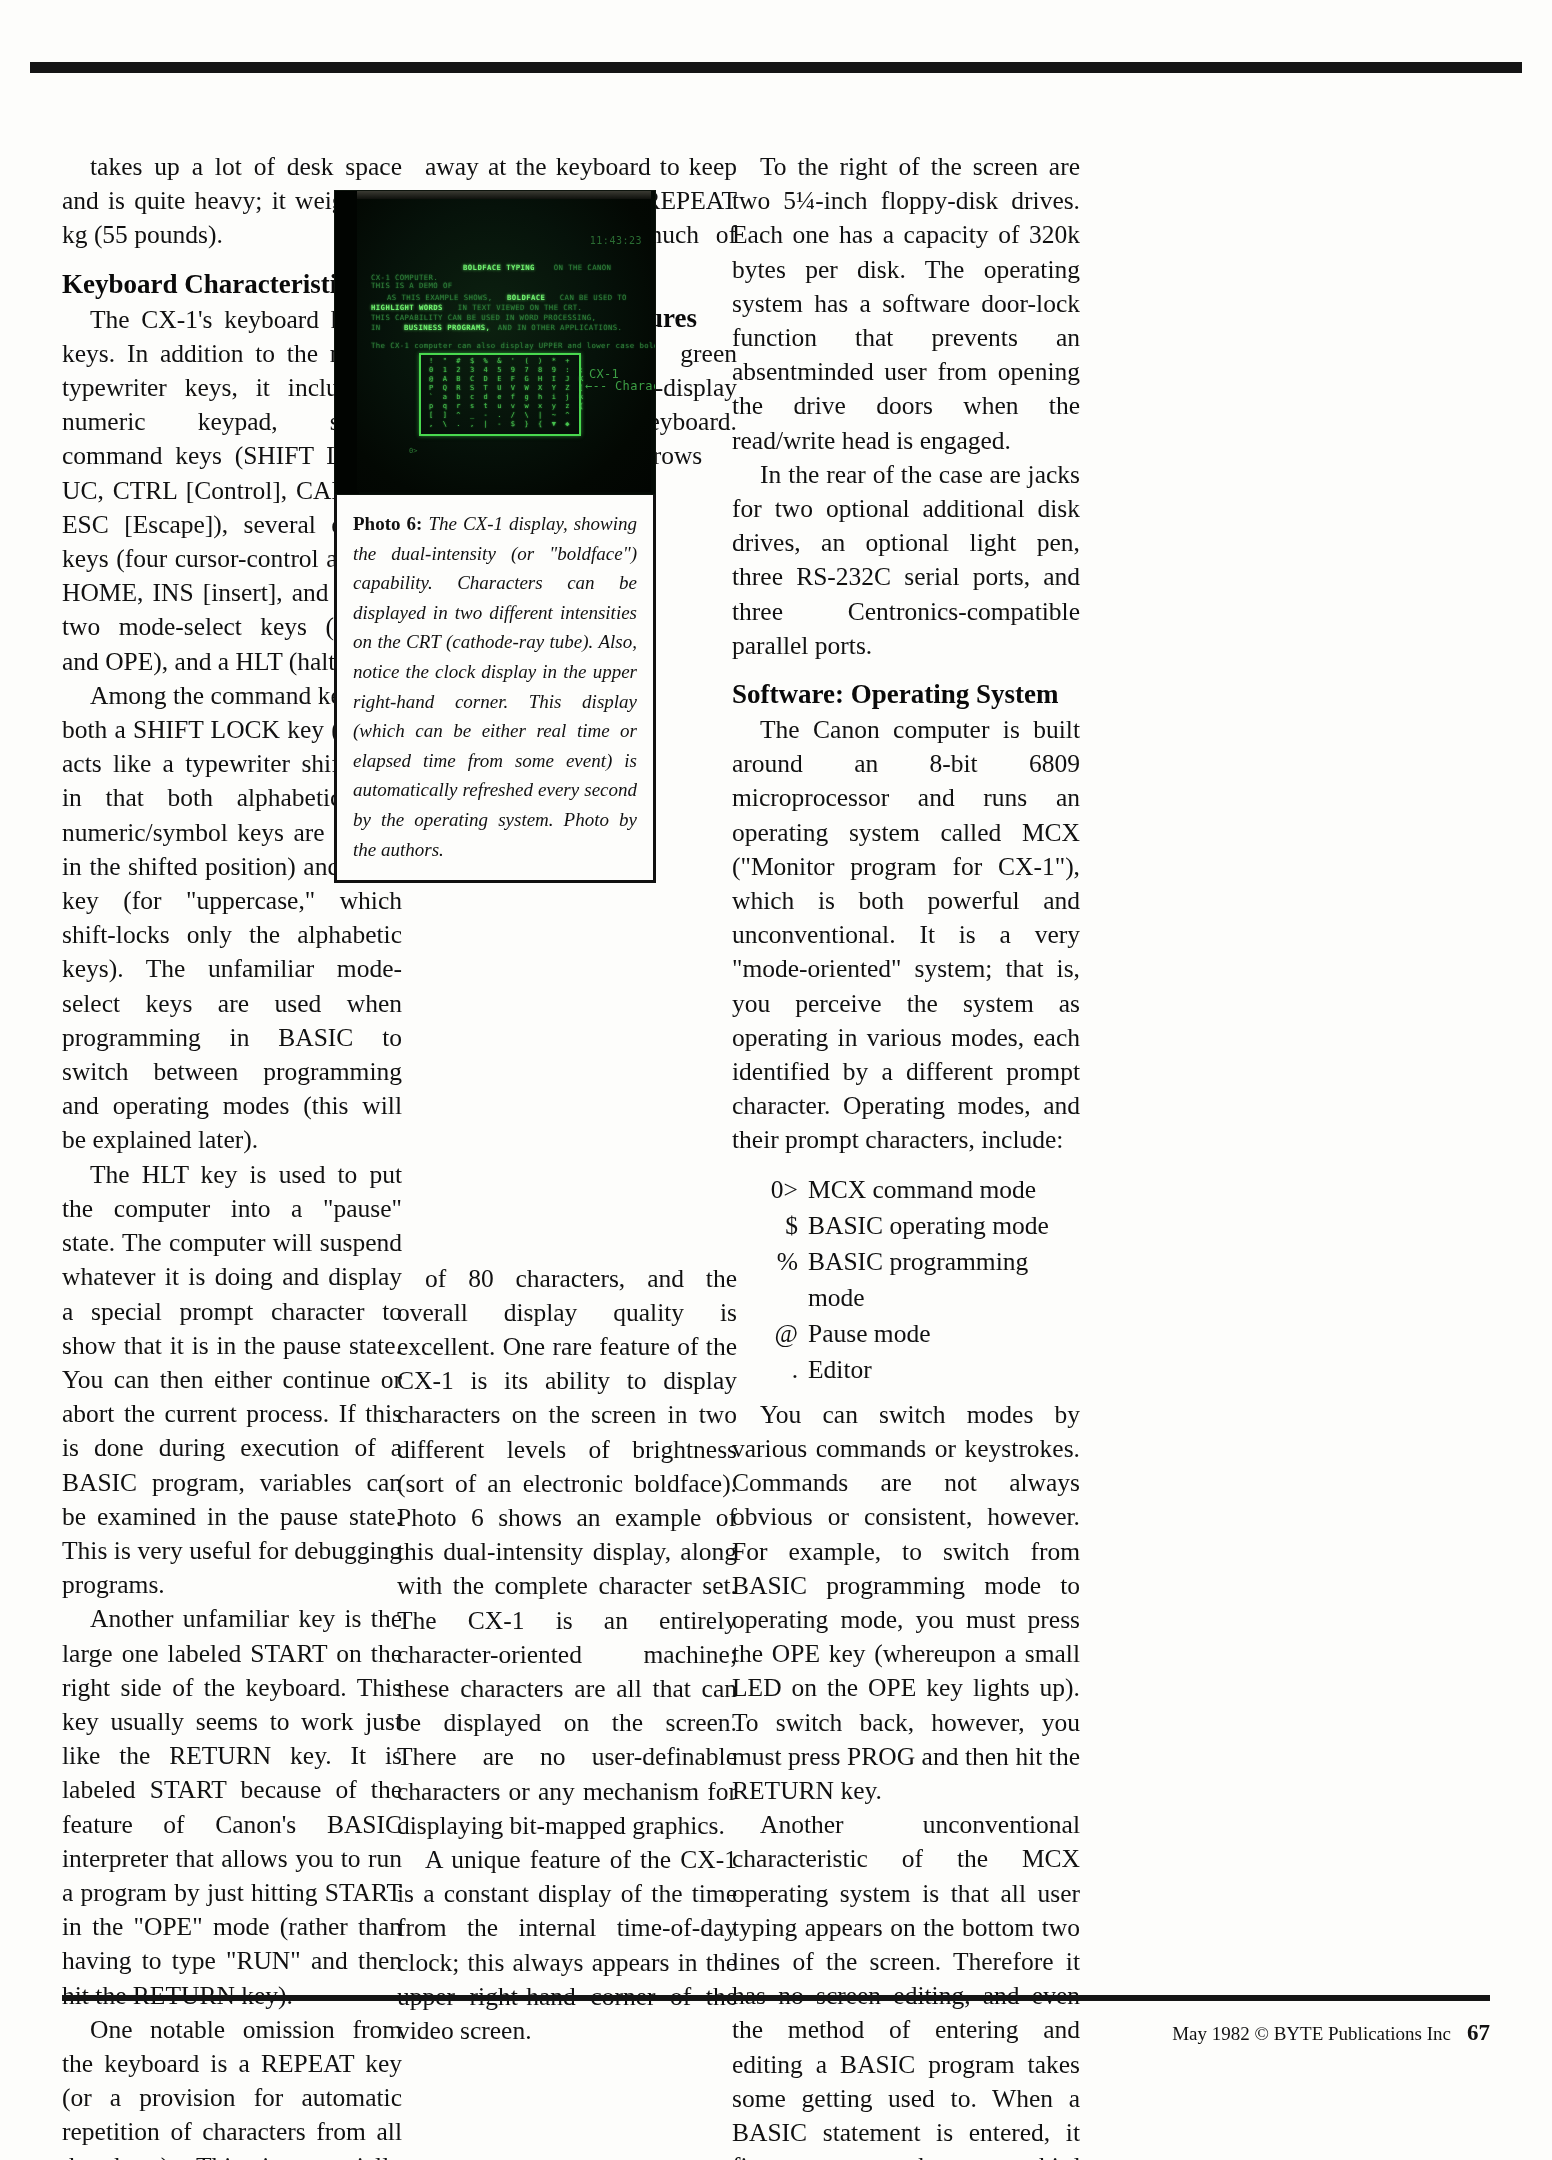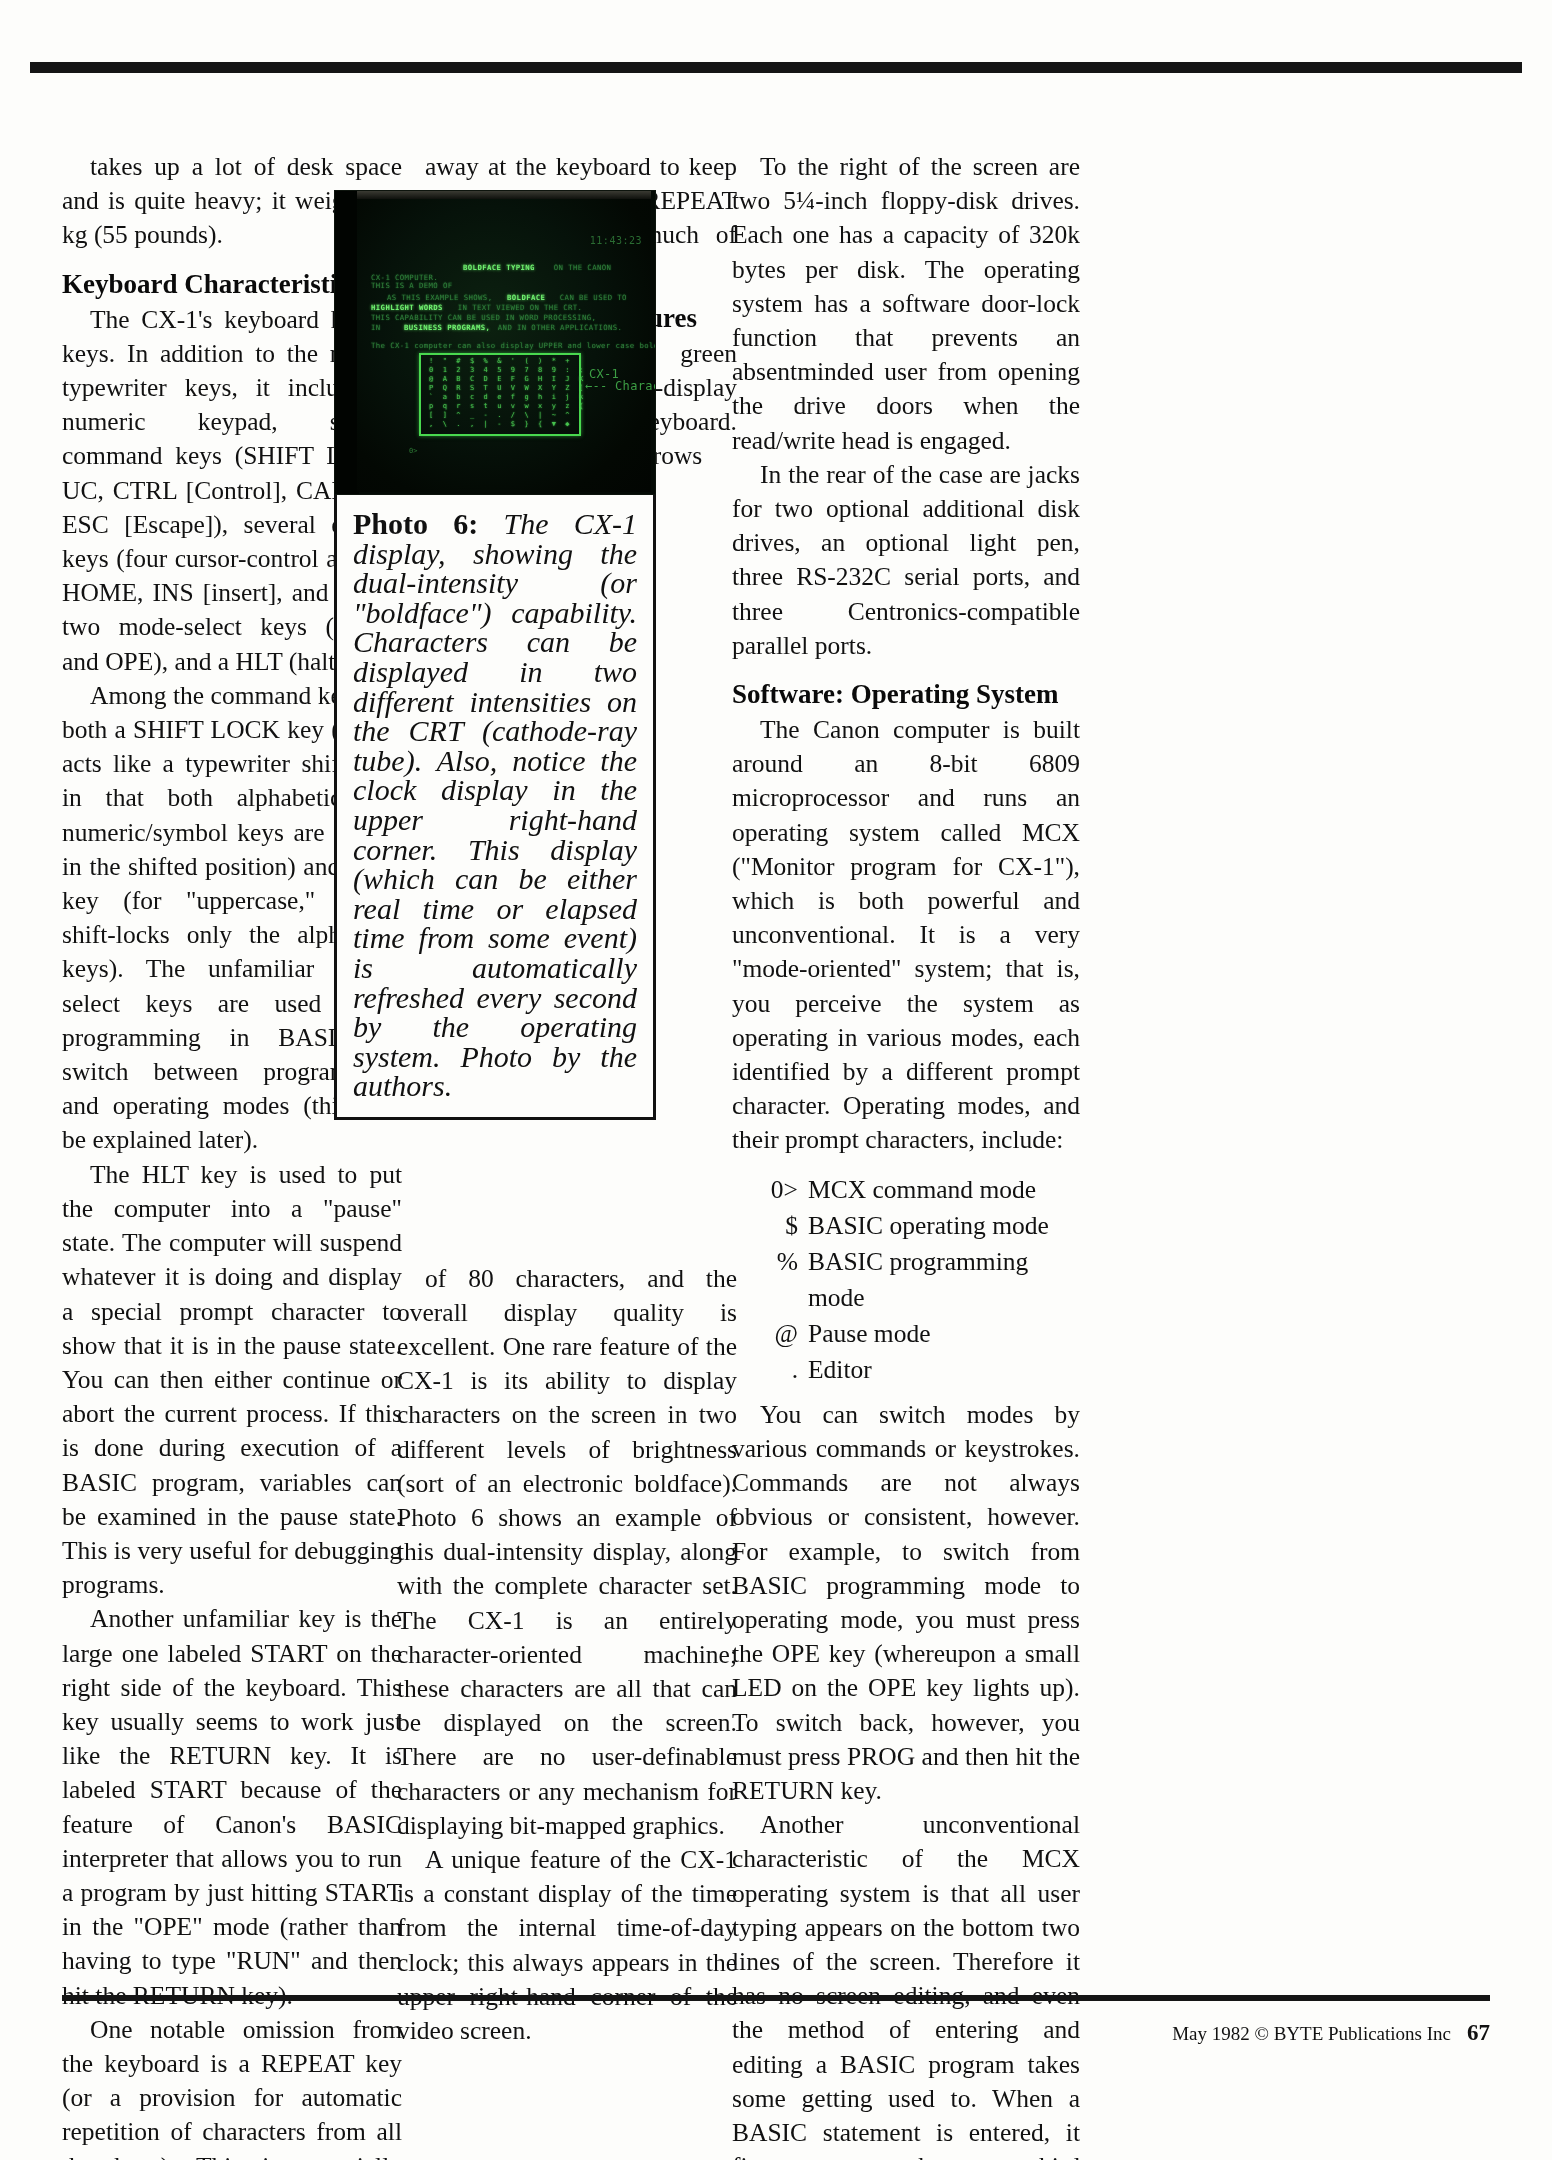--- a/index.html
+++ b/index.html
@@ -174,21 +174,21 @@
   .caption-box {
     width: 322px;
     box-sizing: border-box;
     border: 3px solid #111;
     border-top: none;
     padding: 14px 16px 16px 16px;
     background: #fdfdfb;
   }
   .caption {
     margin: 0;
-    font-size: 30px;
+    font-size: 19px;
     line-height: 29.6px;
     font-style: italic;
     text-align: justify;
     text-indent: 0;
     color: #111;
     font-family: "Liberation Serif", serif;
   }
   .caption b {
     font-style: normal;
     font-weight: bold;

